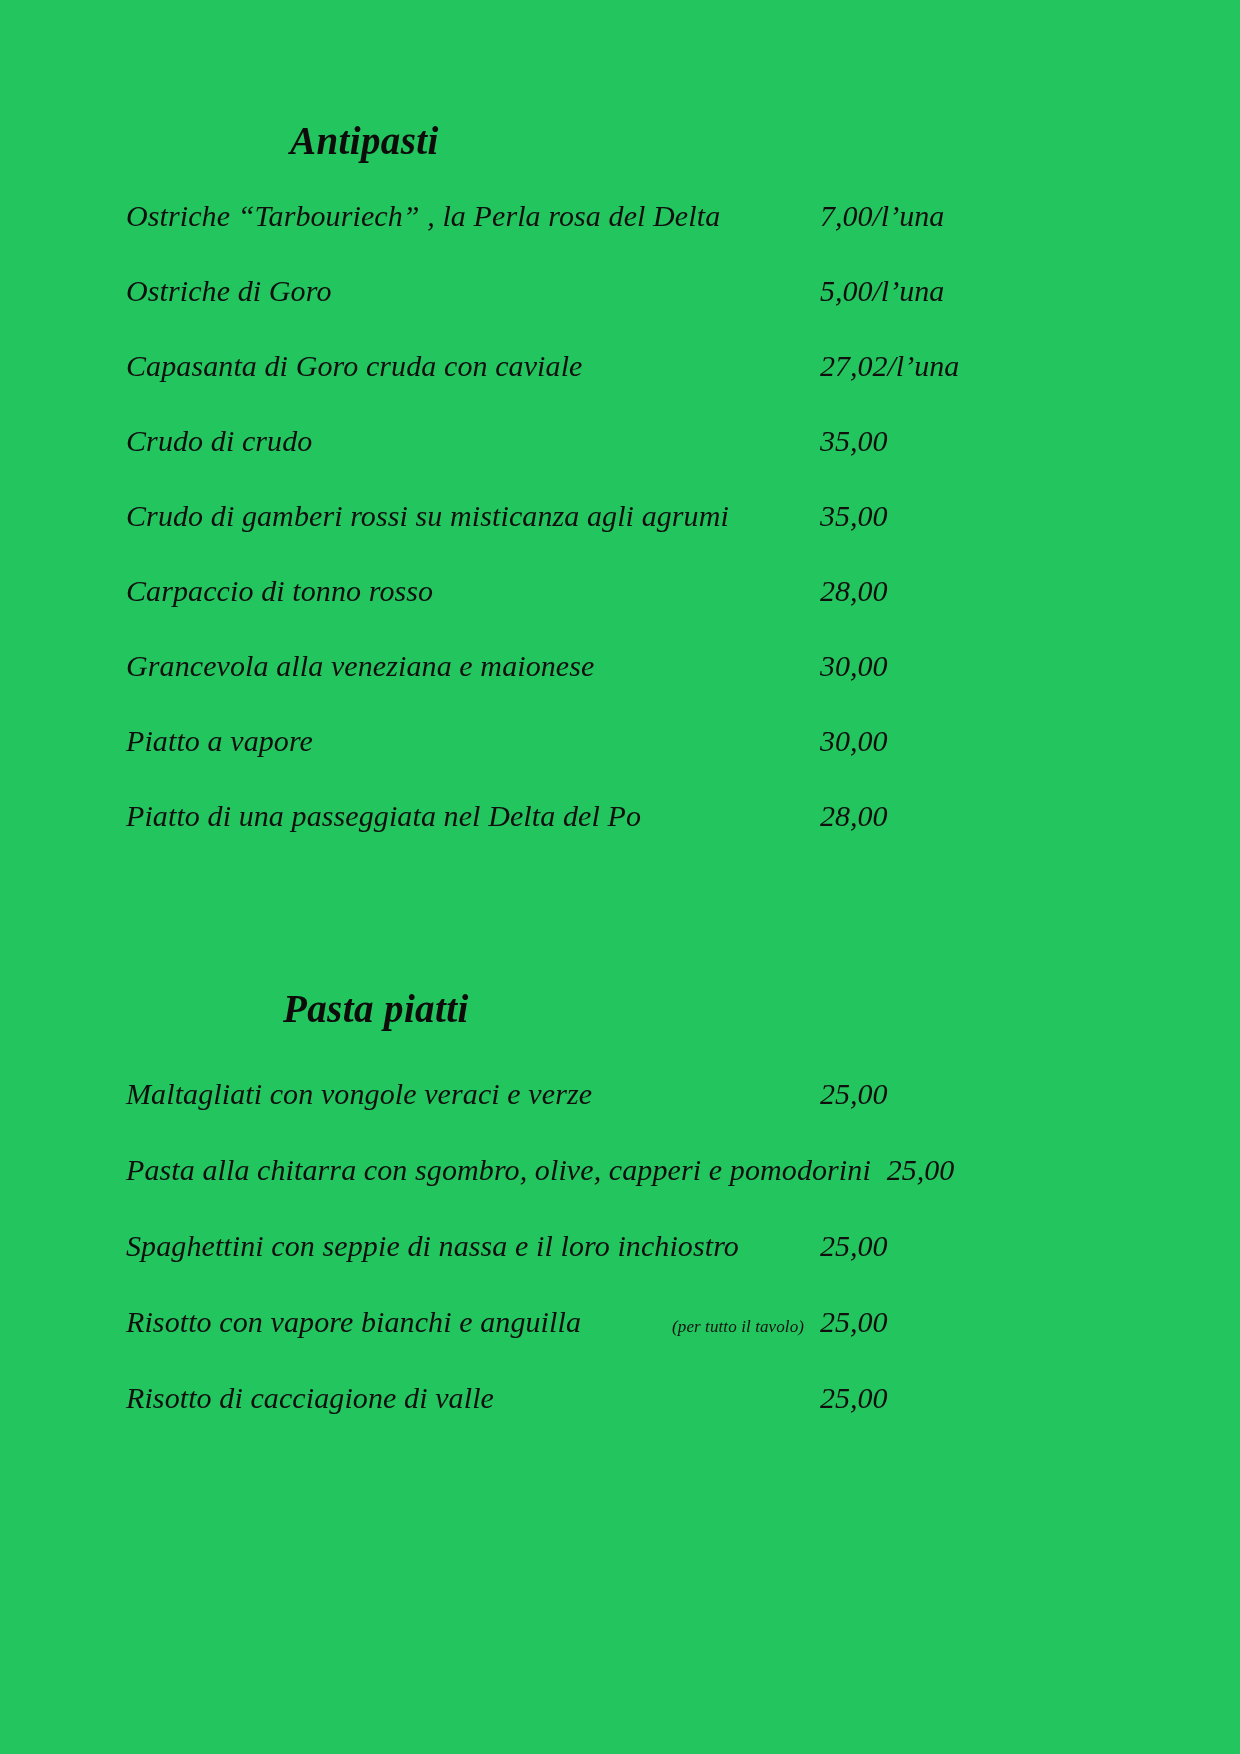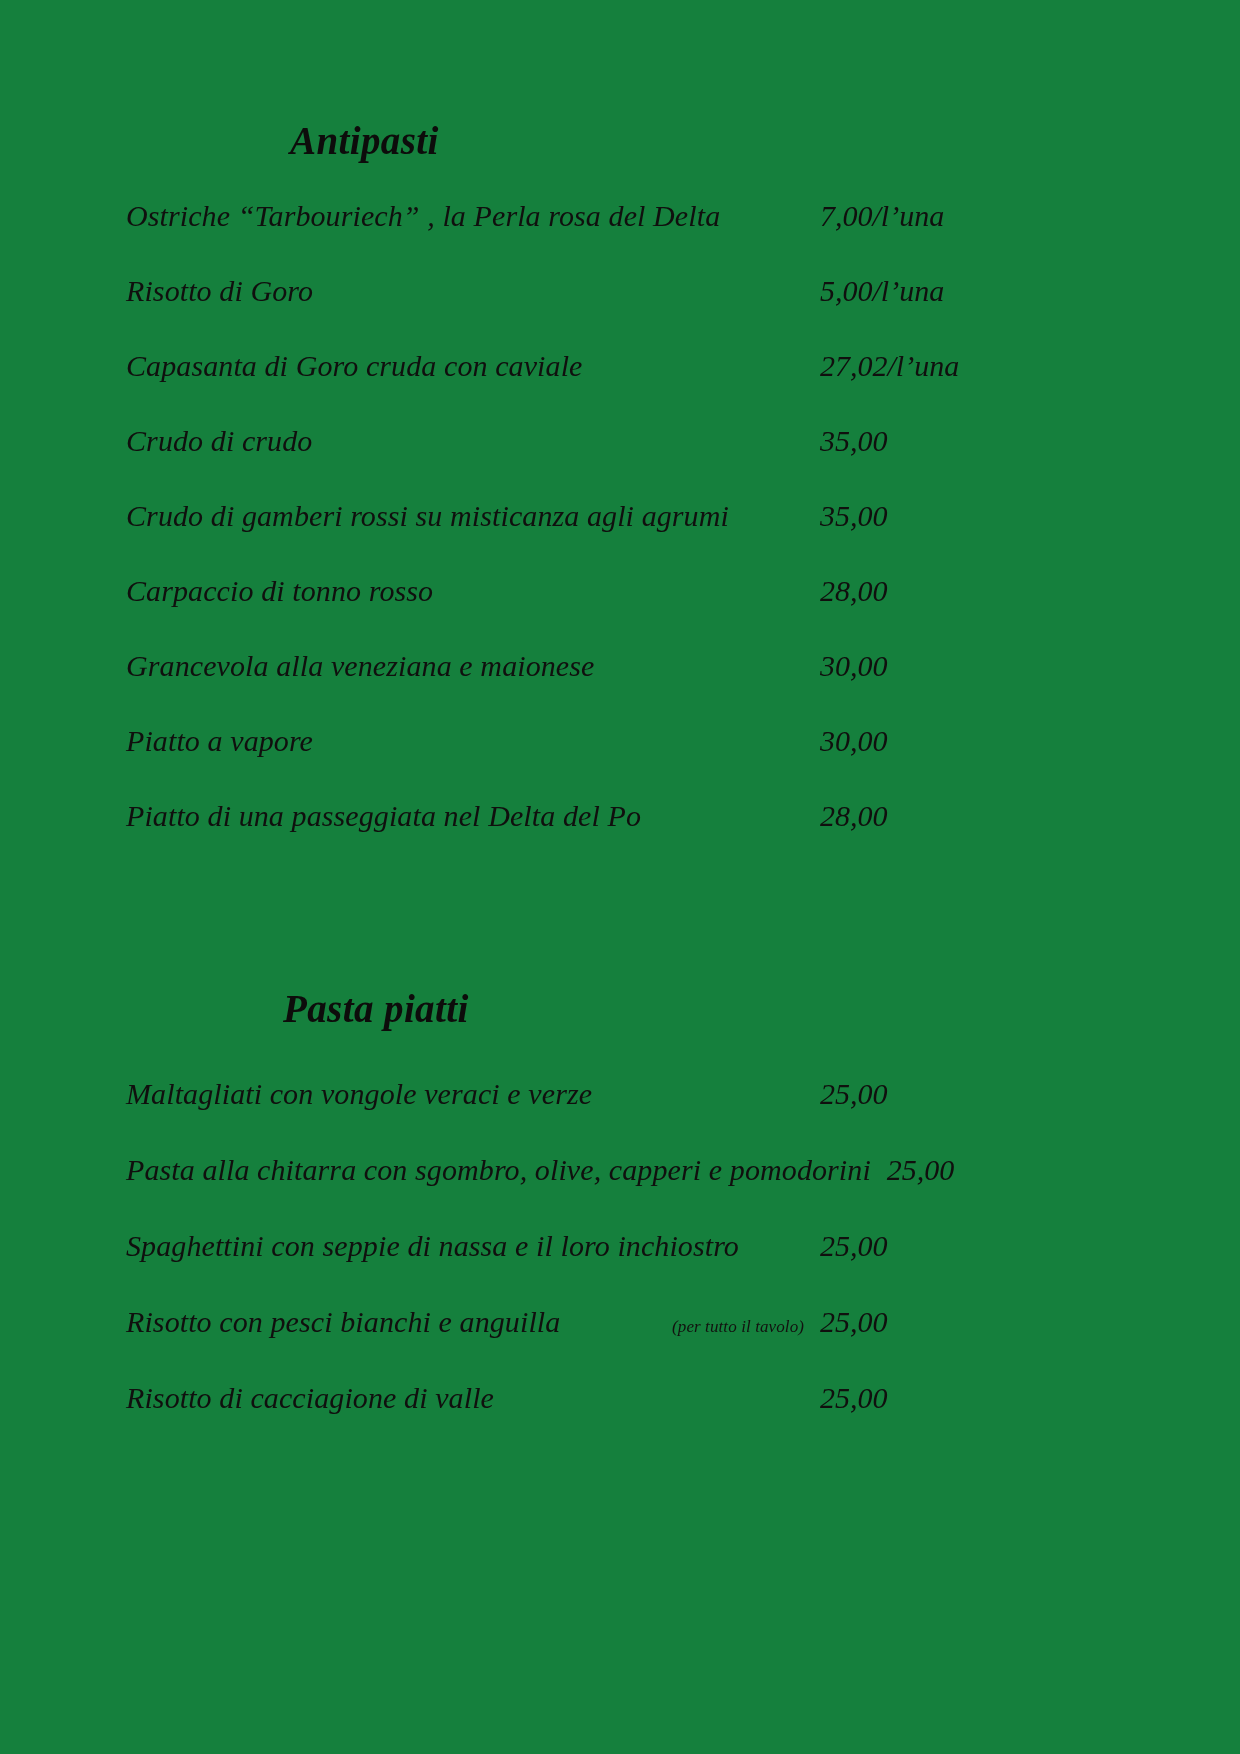--- a/index.html
+++ b/index.html
@@ -15,21 +15,21 @@
     -webkit-font-smoothing: antialiased;
   }
 
   .page {
     position: relative;
     width: 1240px;
     height: 1754px;
     box-sizing: border-box;
     padding: 0;
     overflow: hidden;
-    background: #15803d;
+    background: #22c55e;
   }
 
   
   .menu {
     position: absolute;
     left: 118px;
     top: 0;
     width: 880px;
   }
 
@@ -109,21 +109,21 @@
   <div class="menu">
 
     <section class="section section-antipasti">
       <h2 class="section-title">Antipasti</h2>
       <ul class="items">
         <li class="item">
           <span class="item-name">Ostriche  “Tarbouriech” , la Perla rosa del Delta</span>
           <span class="item-price wide">7,00/l’una</span>
         </li>
         <li class="item">
-          <span class="item-name">Risotto di Goro</span>
+          <span class="item-name">Ostriche di Goro</span>
           <span class="item-price wide">5,00/l’una</span>
         </li>
         <li class="item">
           <span class="item-name">Capasanta di Goro cruda con caviale</span>
           <span class="item-price wide">27,02/l’una</span>
         </li>
         <li class="item">
           <span class="item-name">Crudo di crudo</span>
           <span class="item-price">35,00</span>
         </li>
@@ -159,21 +159,21 @@
         </li>
         <li class="item">
           <span class="item-name">Pasta alla chitarra con sgombro, olive, capperi e pomodorini</span>
           <span class="item-price">25,00</span>
         </li>
         <li class="item">
           <span class="item-name">Spaghettini con seppie di nassa e il loro inchiostro</span>
           <span class="item-price">25,00</span>
         </li>
         <li class="item">
-          <span class="item-name">Risotto con pesci bianchi e anguilla</span>
+          <span class="item-name">Risotto con vapore bianchi e anguilla</span>
           <span class="item-note">(per tutto il tavolo)</span>
           <span class="item-price">25,00</span>
         </li>
         <li class="item">
           <span class="item-name">Risotto di cacciagione di valle</span>
           <span class="item-price">25,00</span>
         </li>
       </ul>
     </section>
 

